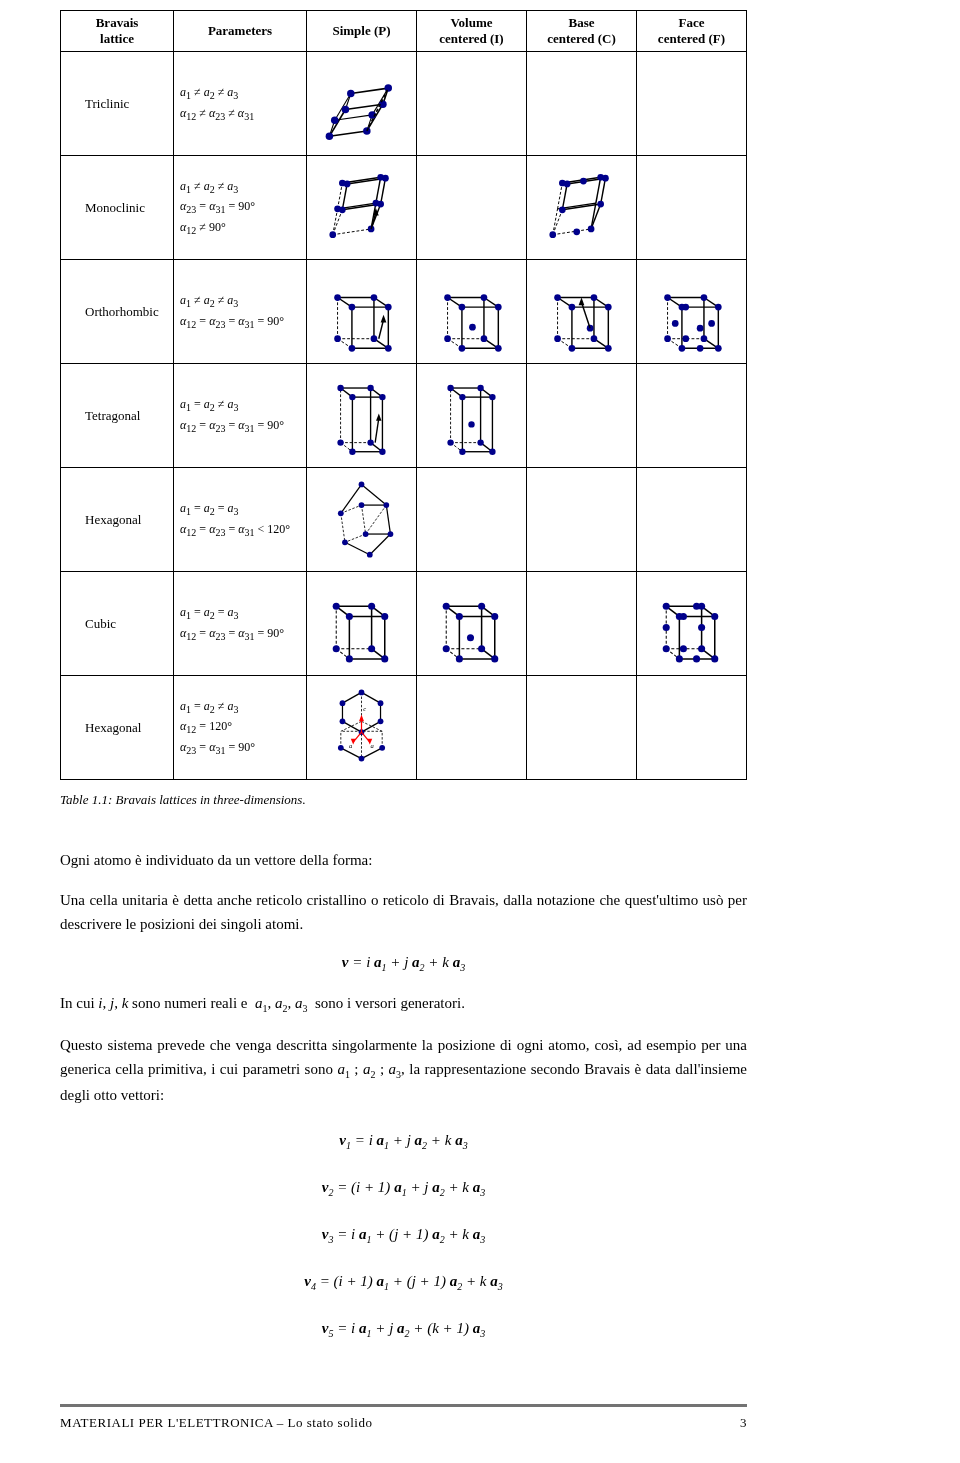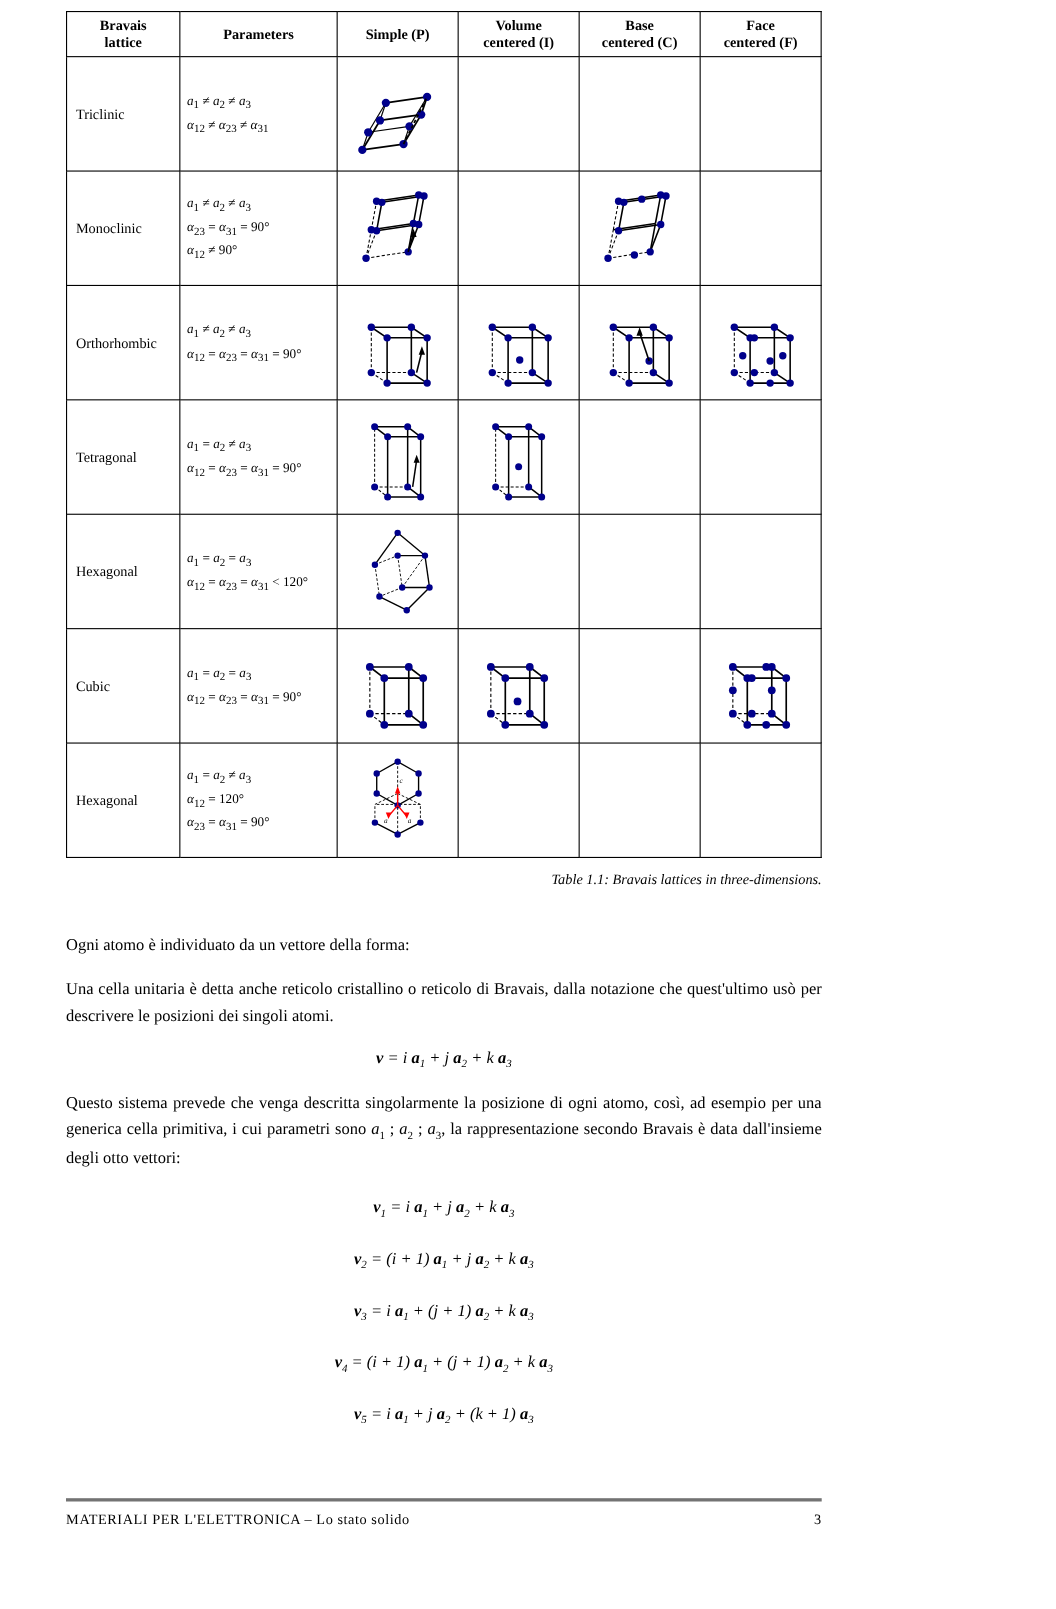--- a/index.html
+++ b/index.html
@@ -31,41 +31,41 @@
       padding: 4px 6px;
       font-size: 13px;
     }
     .bravais-table th {
       font-weight: bold;
       font-size: 13px;
     }
     .bravais-table td.lattice-name {
       text-align: left;
       font-size: 13px;
-      padding-left: 8px;
+      padding-left: 24px;
     }
     .bravais-table td.params {
       text-align: left;
       font-size: 12px;
       padding: 4px 6px;
     }
 
     
     .diagram-cell {
       width: 110px;
       height: 100px;
       position: relative;
     }
     .diagram-cell svg {
       width: 100%;
       height: 100%;
     }
 
     .table-caption {
-      text-align: right;
+      text-align: left;
       font-size: 13px;
       font-style: italic;
       margin-bottom: 24px;
     }
 
     
     .main-text {
       font-size: 15px;
       line-height: 1.6;
       margin-bottom: 16px;
@@ -616,20 +616,23 @@
   <p class="main-text">Una cella unitaria è detta anche reticolo cristallino o reticolo di Bravais, dalla notazione che quest'ultimo usò per descrivere le posizioni dei singoli atomi.</p>
 
   
   <div class="math-block">
     <span>
       <b><i>v</i></b> = <i>i</i> <b>a</b><sub>1</sub> + <i>j</i> <b>a</b><sub>2</sub> + <i>k</i> <b>a</b><sub>3</sub>
     </span>
   </div>
 
   
+  <p class="main-text">
+    In cui <i>i</i>, <i>j</i>, <i>k</i> sono numeri reali e &nbsp;<i>a</i><sub>1</sub>, <i>a</i><sub>2</sub>, <i>a</i><sub>3</sub>&nbsp; sono i versori generatori.
+  </p>
 
   
   <p class="main-text">
     Questo sistema prevede che venga descritta singolarmente la posizione di ogni atomo, così, ad esempio per una generica cella primitiva, i cui parametri sono <i>a</i><sub>1</sub> ; <i>a</i><sub>2</sub> ; <i>a</i><sub>3</sub>, la rappresentazione secondo Bravais è data dall'insieme degli otto vettori:
   </p>
 
   
   <div class="math-block" style="line-height:2.0;">
     <span class="math-line">
       <b><i>v</i></b><sub>1</sub> = <i>i</i> <b>a</b><sub>1</sub> + <i>j</i> <b>a</b><sub>2</sub> + <i>k</i> <b>a</b><sub>3</sub>

